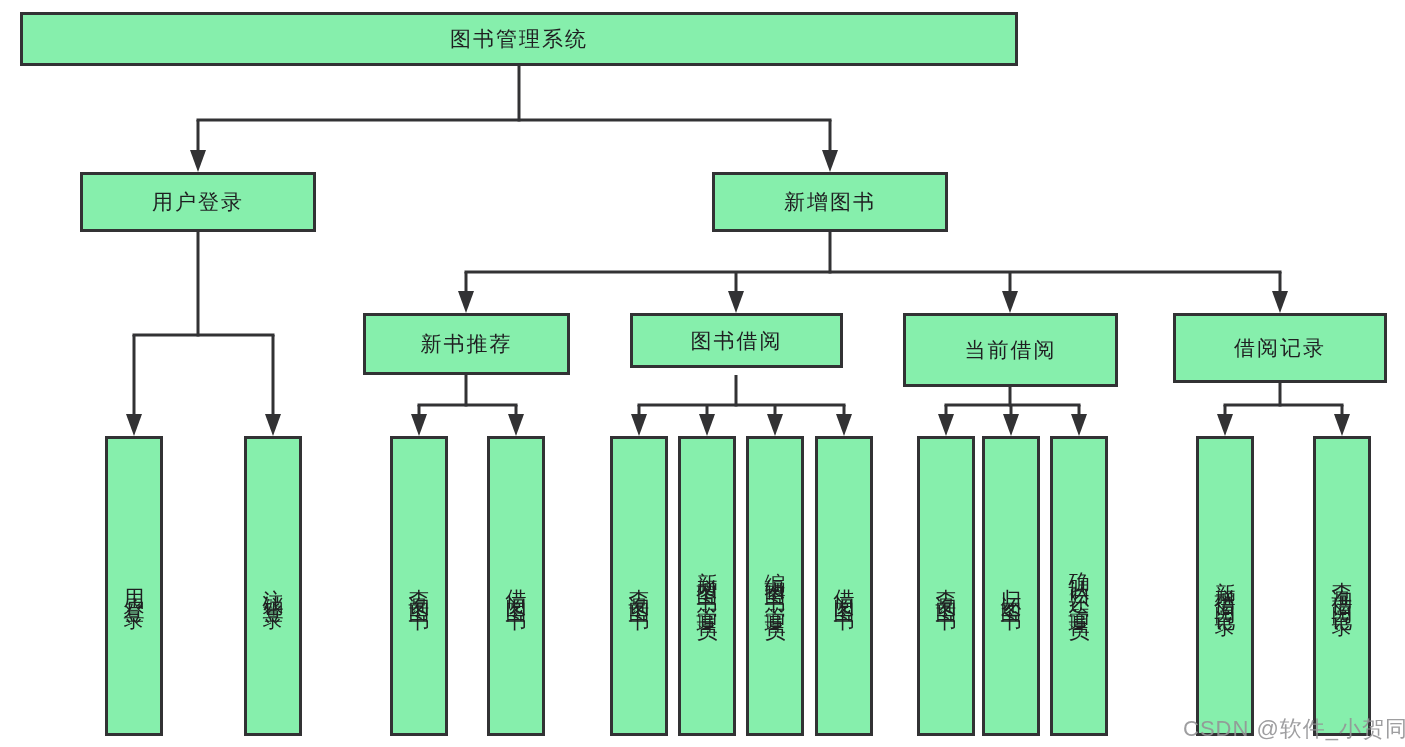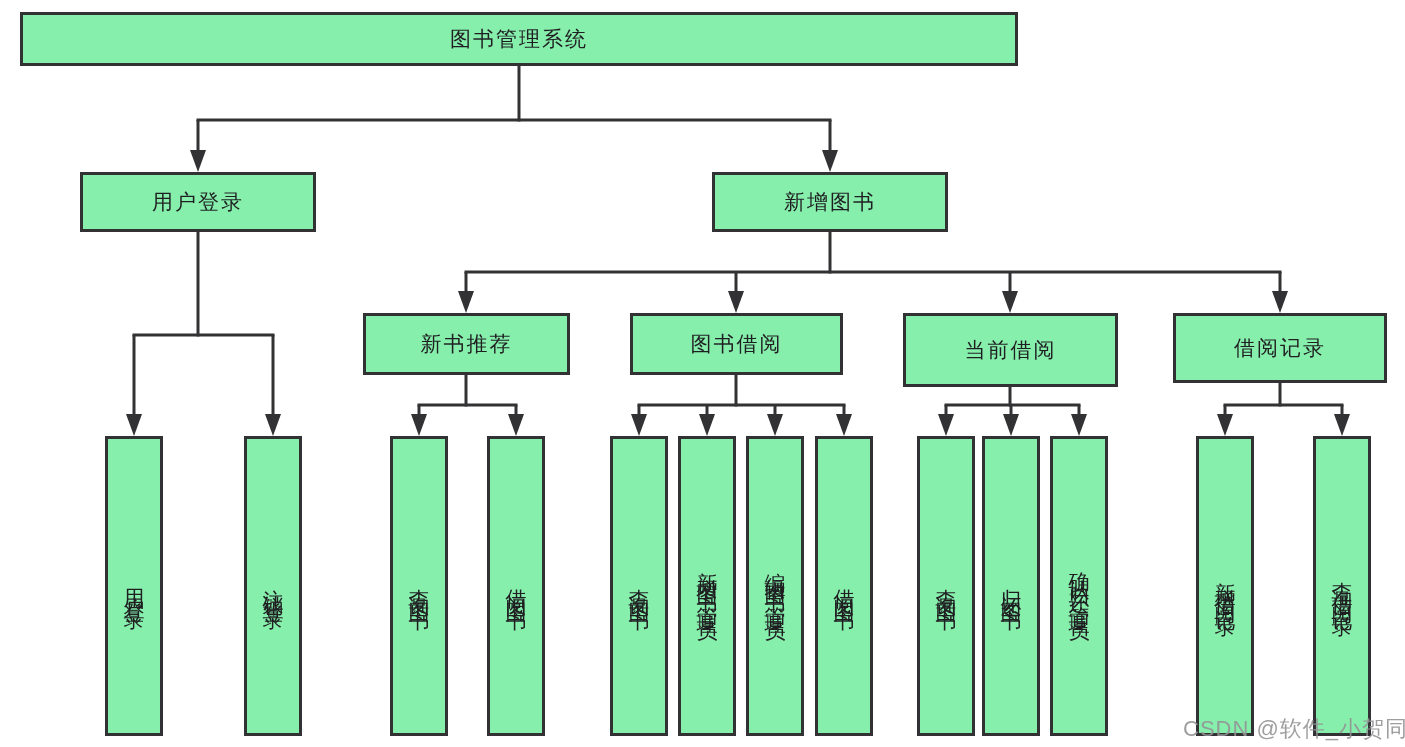--- a/index.html
+++ b/index.html
@@ -126,21 +126,21 @@
   <div class="node h" style="left:80px;top:172px;width:236px;height:60px">
     <span>用户登录</span>
   </div>
   <div class="node h" style="left:712px;top:172px;width:236px;height:60px">
     <span>新增图书</span>
   </div>
 
   <div class="node h" style="left:363px;top:313px;width:207px;height:62px">
     <span>新书推荐</span>
   </div>
-  <div class="node h" style="left:630px;top:313px;width:213px;height:62px">
+  <div class="node h" style="left:630px;top:313px;width:213px;height:55px">
     <span>图书借阅</span>
   </div>
   <div class="node h" style="left:903px;top:313px;width:215px;height:74px">
     <span>当前借阅</span>
   </div>
   <div class="node h" style="left:1173px;top:313px;width:214px;height:70px">
     <span>借阅记录</span>
   </div>
 
   <div class="node v" style="left:105px;top:436px;width:58px;height:300px">

